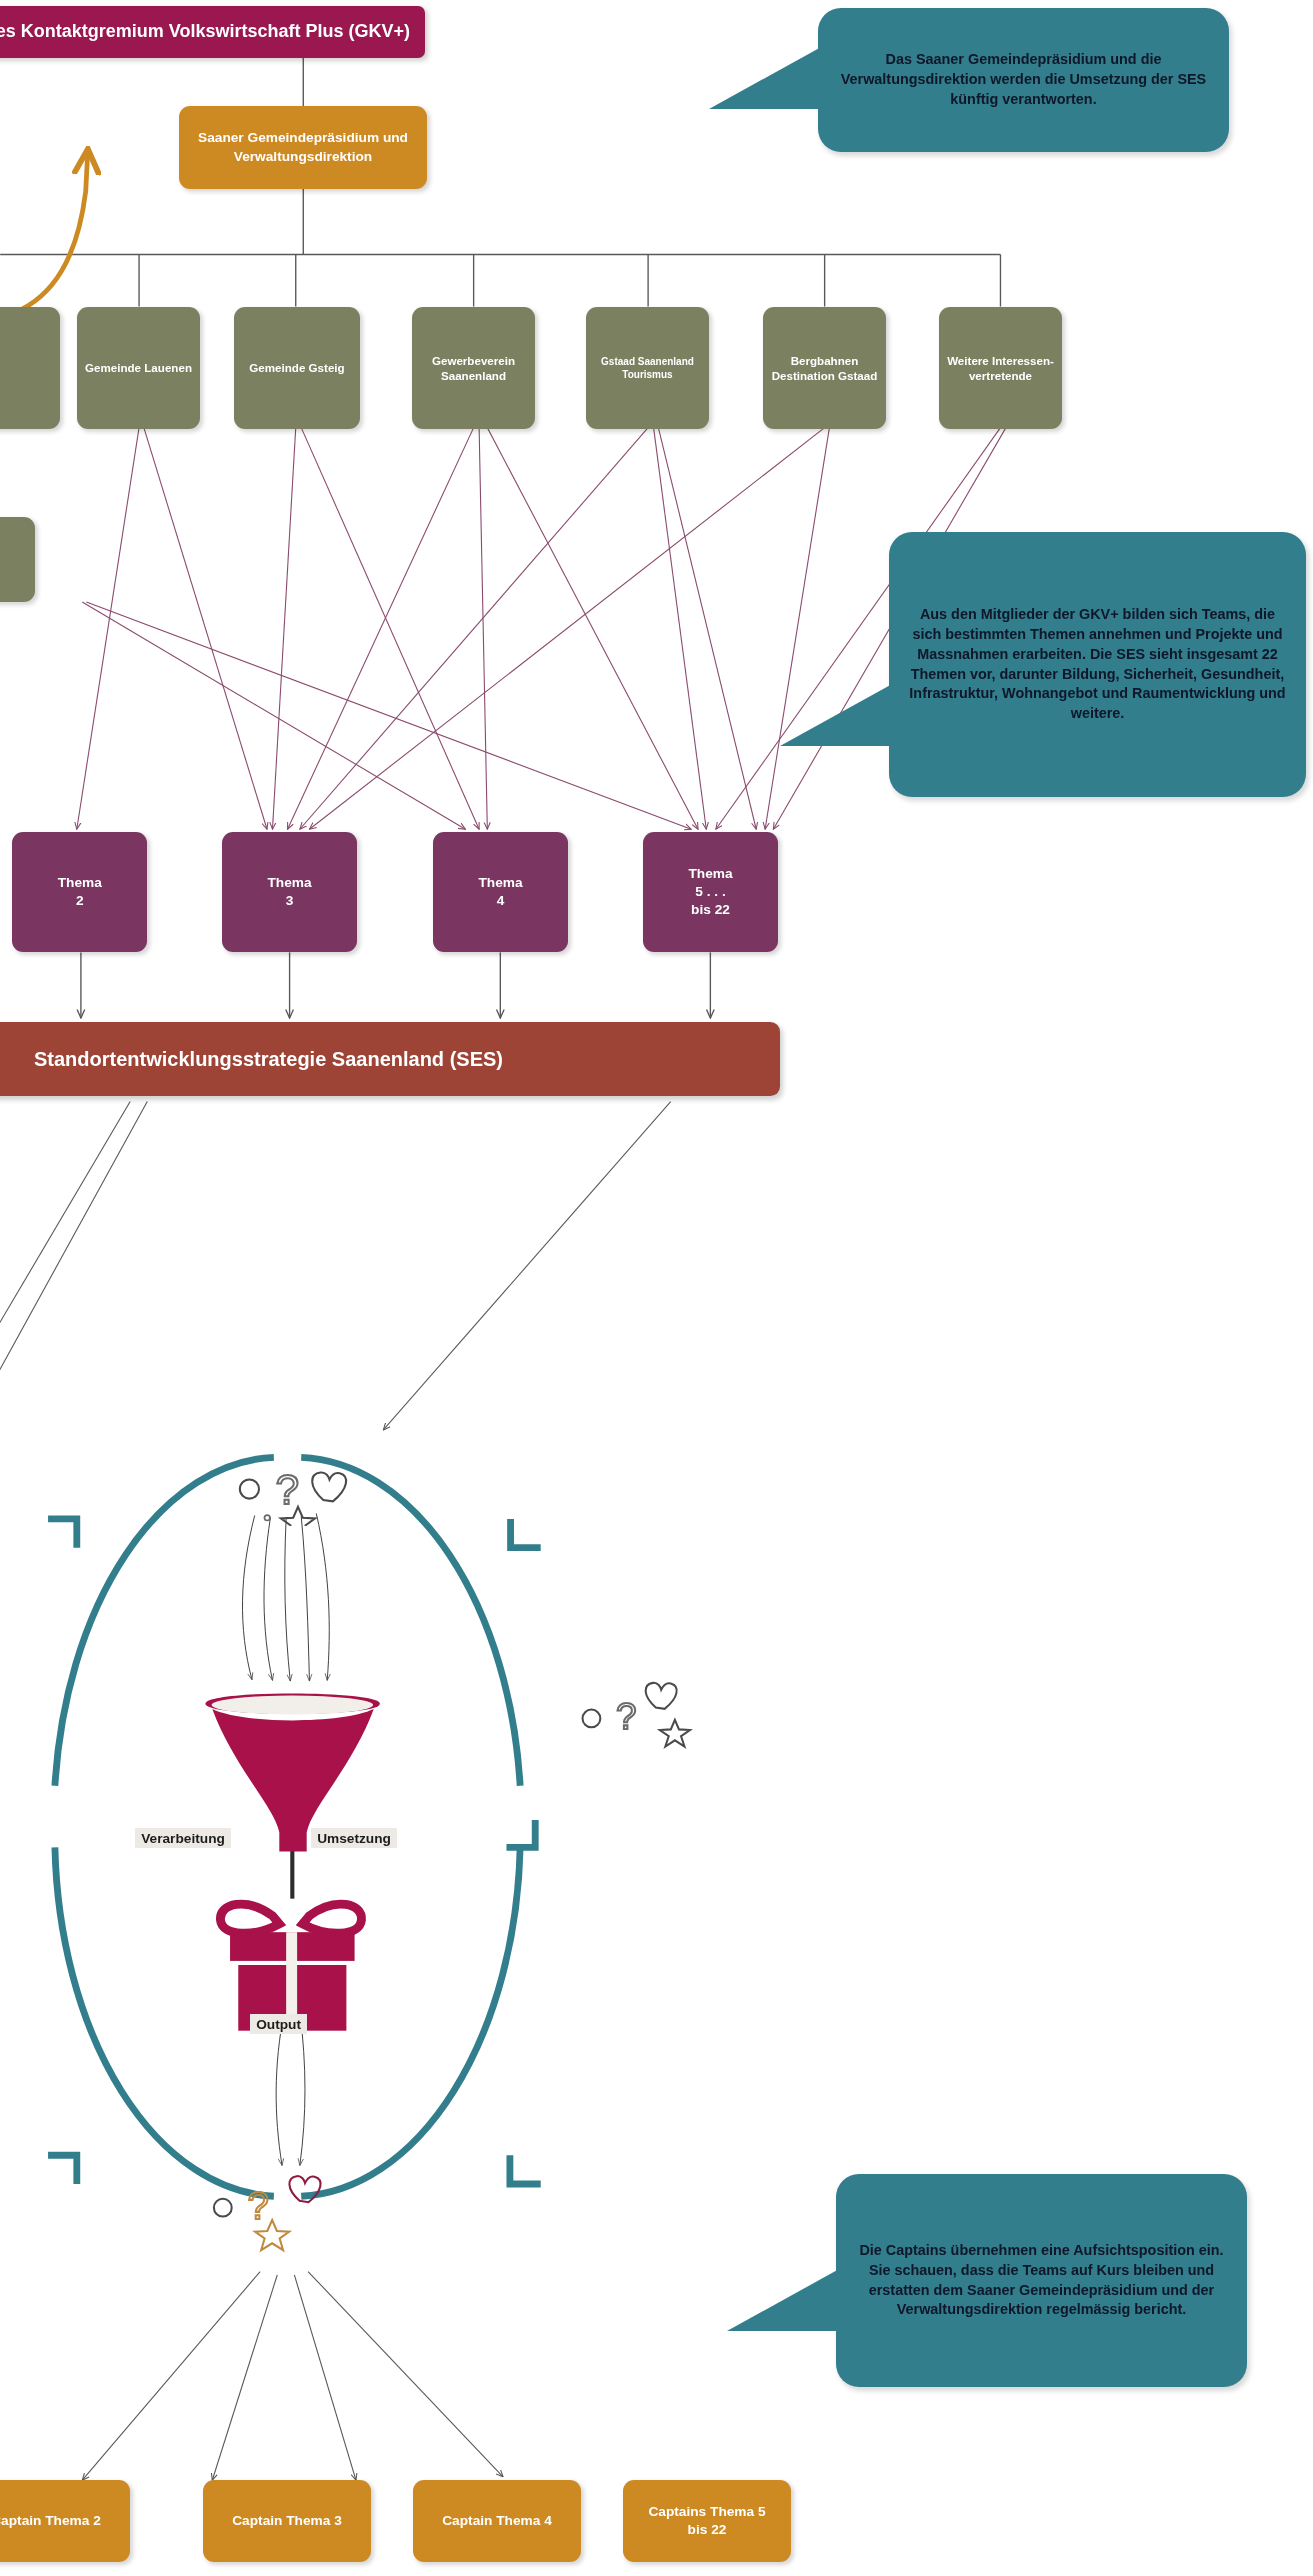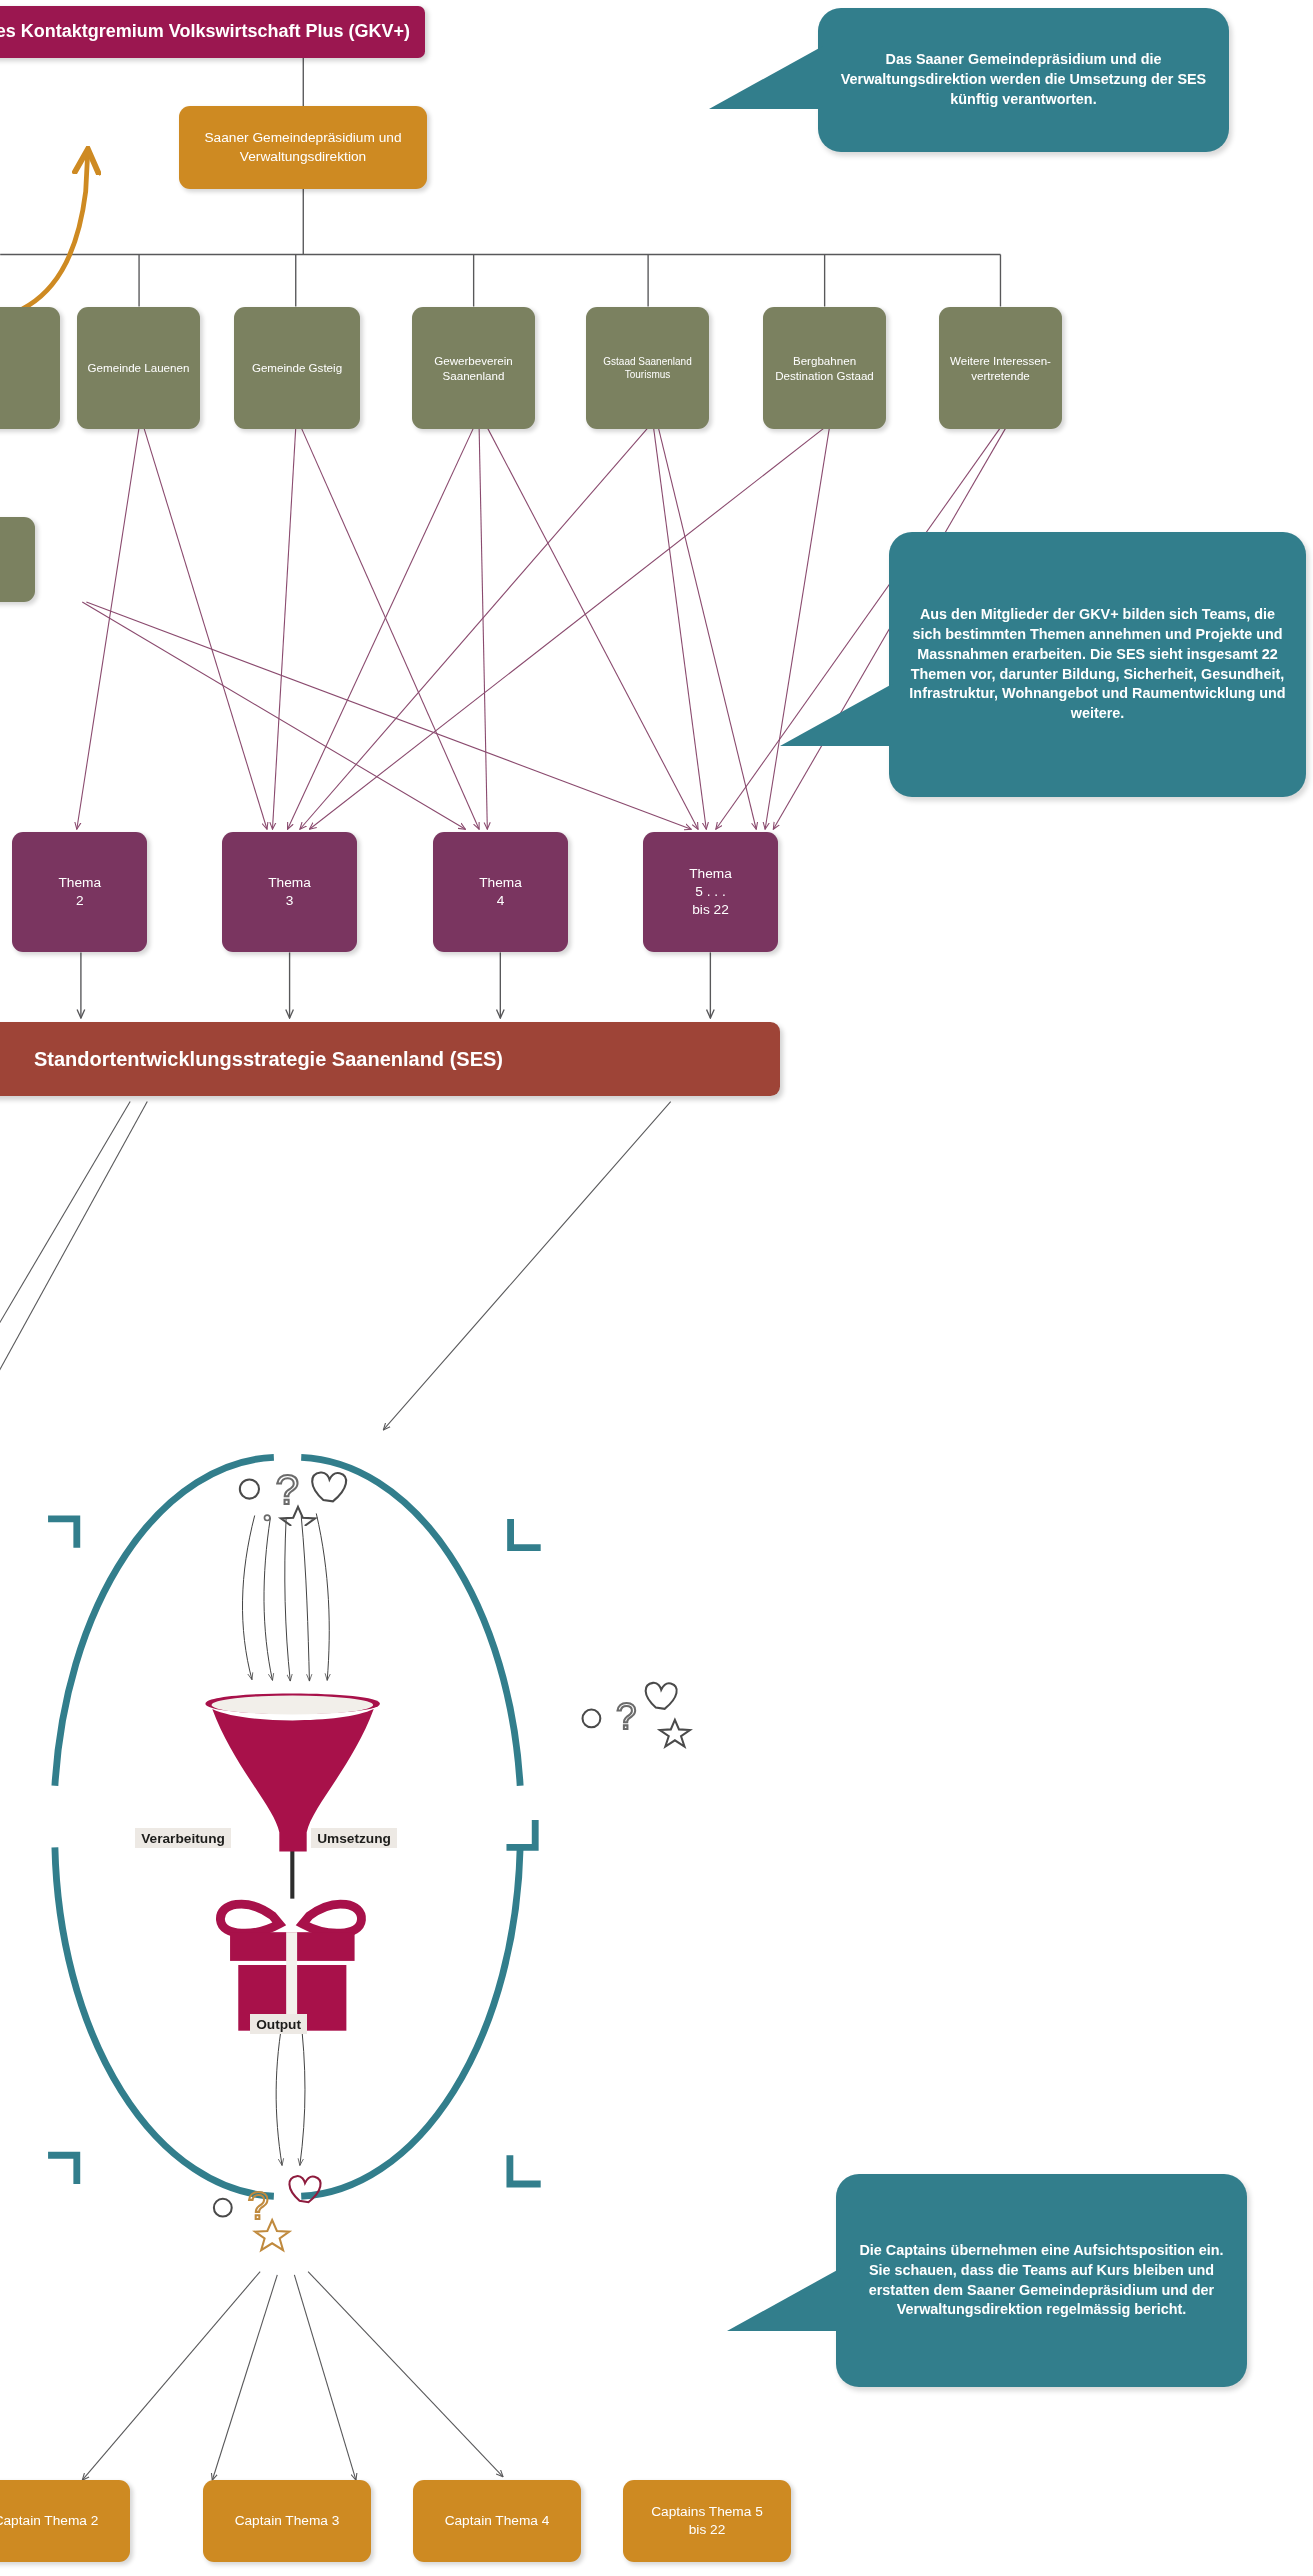--- a/index.html
+++ b/index.html
@@ -22,21 +22,21 @@
   }
 
   
   .node {
     position: absolute;
     display: flex;
     align-items: center;
     justify-content: center;
     text-align: center;
     color: #ffffff;
-    font-weight: normal;
+    font-weight: bold;
     line-height: 1.32;
     border-radius: 11px;
     box-shadow: 2.1px 2.7px 4.1px rgba(0,0,0,0.16);
     padding: 4.1px 5.5px;
     z-index: 4;
   }
 
   .header-band {
     position: absolute;
     left: -27px;
@@ -77,21 +77,21 @@
   }
 
   .node-orange  { background: #CE8A22; }
   .node-green   { background: #7B8160; }
   .node-purple  { background: #7A3560; }
 
   
   .callout {
     position: absolute;
     background: #327E8C;
-    color: #ffffff;
+    color: #0f172a;
     border-radius: 23px;
     font-size: 14.4px;
     font-weight: bold;
     line-height: 1.38;
     text-align: center;
     display: flex;
     align-items: center;
     justify-content: center;
     padding: 12.3px 18px;
     box-shadow: 2.1px 3.4px 5.5px rgba(0,0,0,0.15);

